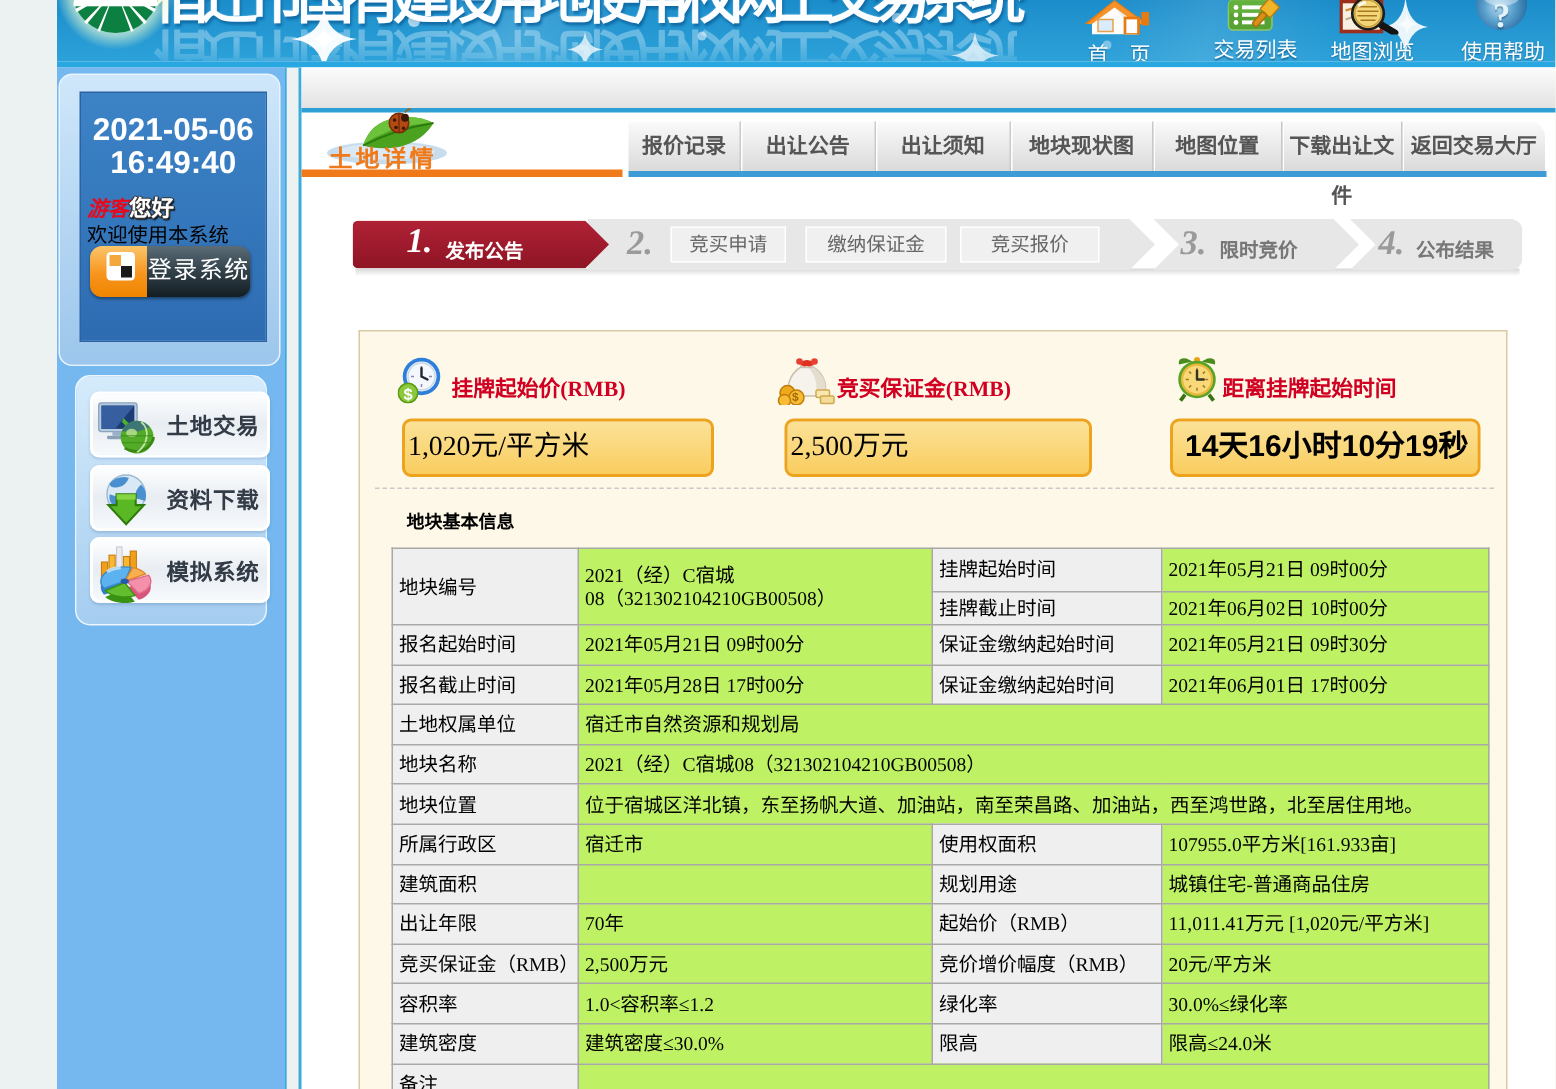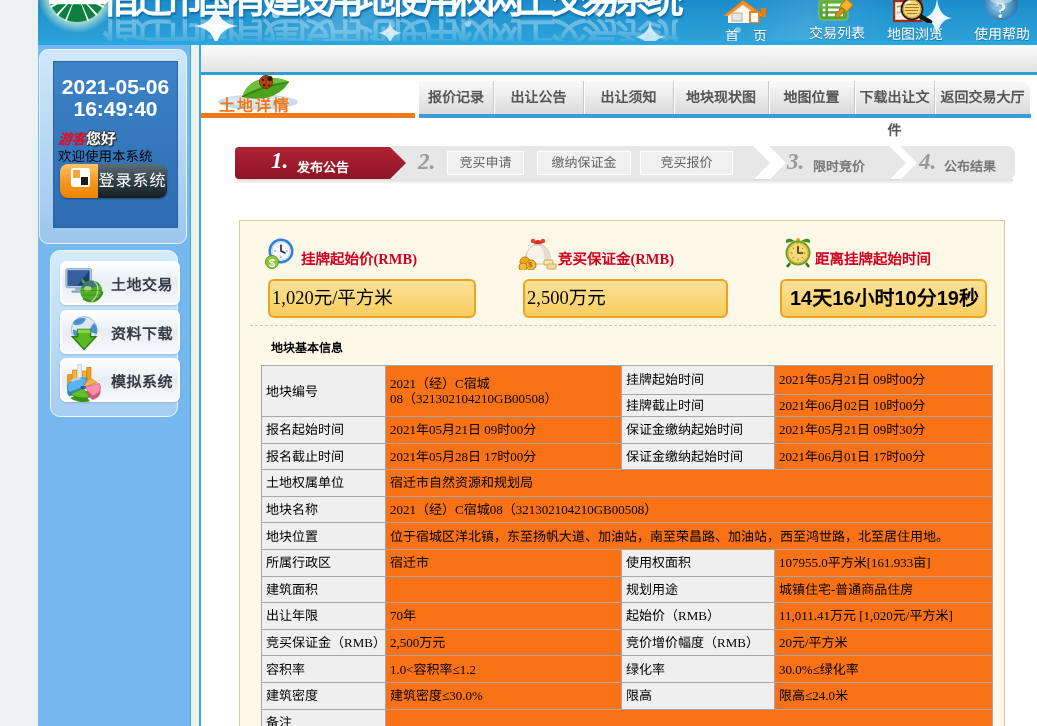--- a/index.html
+++ b/index.html
@@ -88,21 +88,21 @@
 #vbox3 { left:540px; width:207px; }
 .vtext { font-family:"Liberation Serif",serif; font-size:18.5px; color:#000; line-height:35px; padding-left:2px; }
 #vb3t { font-size:20px; font-weight:bold; text-align:center; line-height:35px; font-family:"Liberation Sans",sans-serif; }
 #dashline { position:absolute; left:10px; top:104px; width:746px; border-top:1px dashed #c9c9c9; }
 #binfo { position:absolute; left:31px; top:117px; font-size:12px; font-weight:bold; color:#000; font-family:"Liberation Serif",serif; }
 
 
 #dtable { position:absolute; left:21px; top:144px; border-collapse:collapse; font-family:"Liberation Serif",serif; }
 #dtable td { border:1px solid #a8a8a8; font-size:13px; color:#000; padding:0 0 0 4px; height:26.6px; line-height:15px; }
 #dtable td.h { background:#efefef; }
-#dtable td.v { background:#f97316;margin-top:12px; }
+#dtable td.v { background:#bef264;margin-top:12px; }
 </style>
 </head>
 <body>
 
 <div class="abs" id="header">
   <div class="abs" id="hray1"></div>
   <div class="abs" id="hray2"></div>
   <div class="abs" id="hrefl">宿迁市国有建设用地使用权网上交易系统</div>
   <div class="abs" id="htitle">宿迁市国有建设用地使用权网上交易系统</div>
 <svg class="abs" style="left:-1px;top:-47px;" width="80" height="80" viewBox="0 0 80 80">

